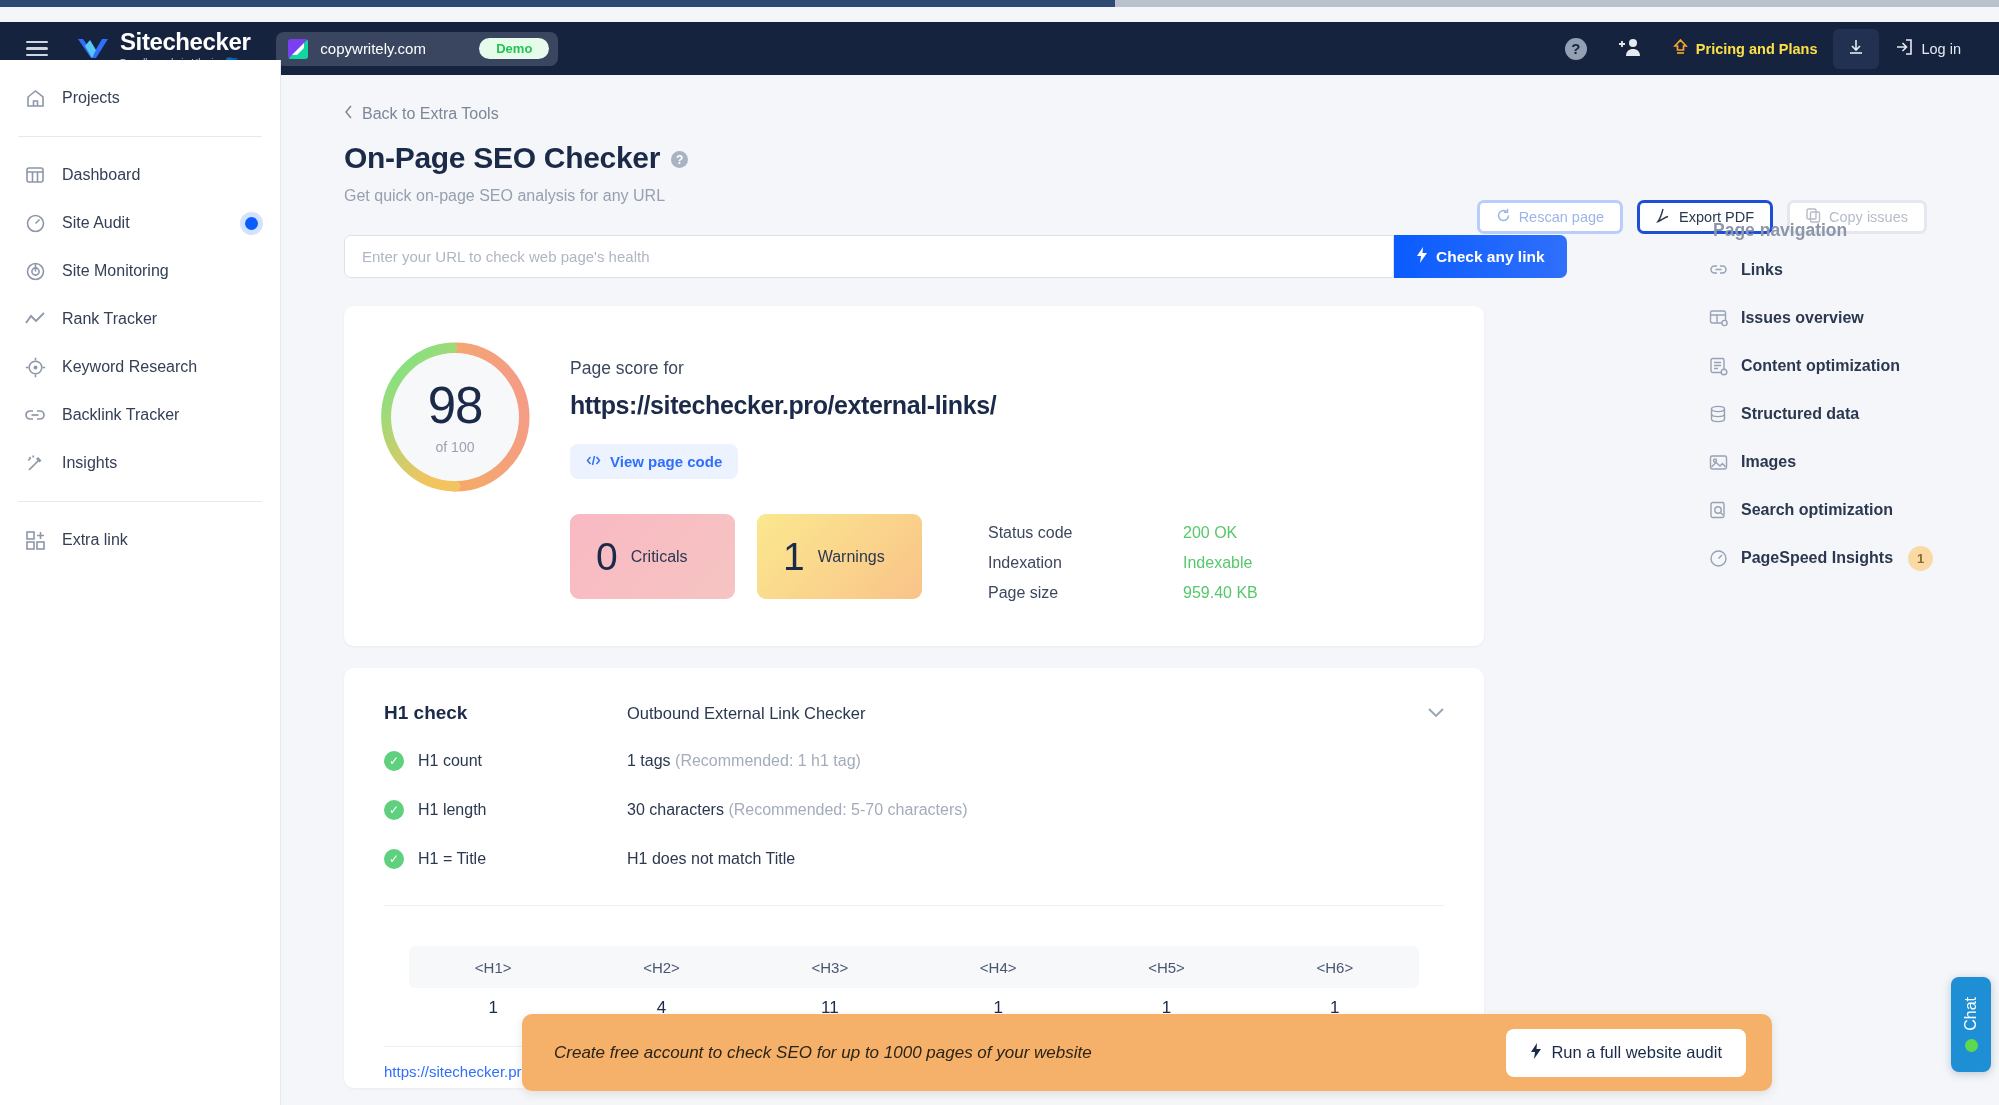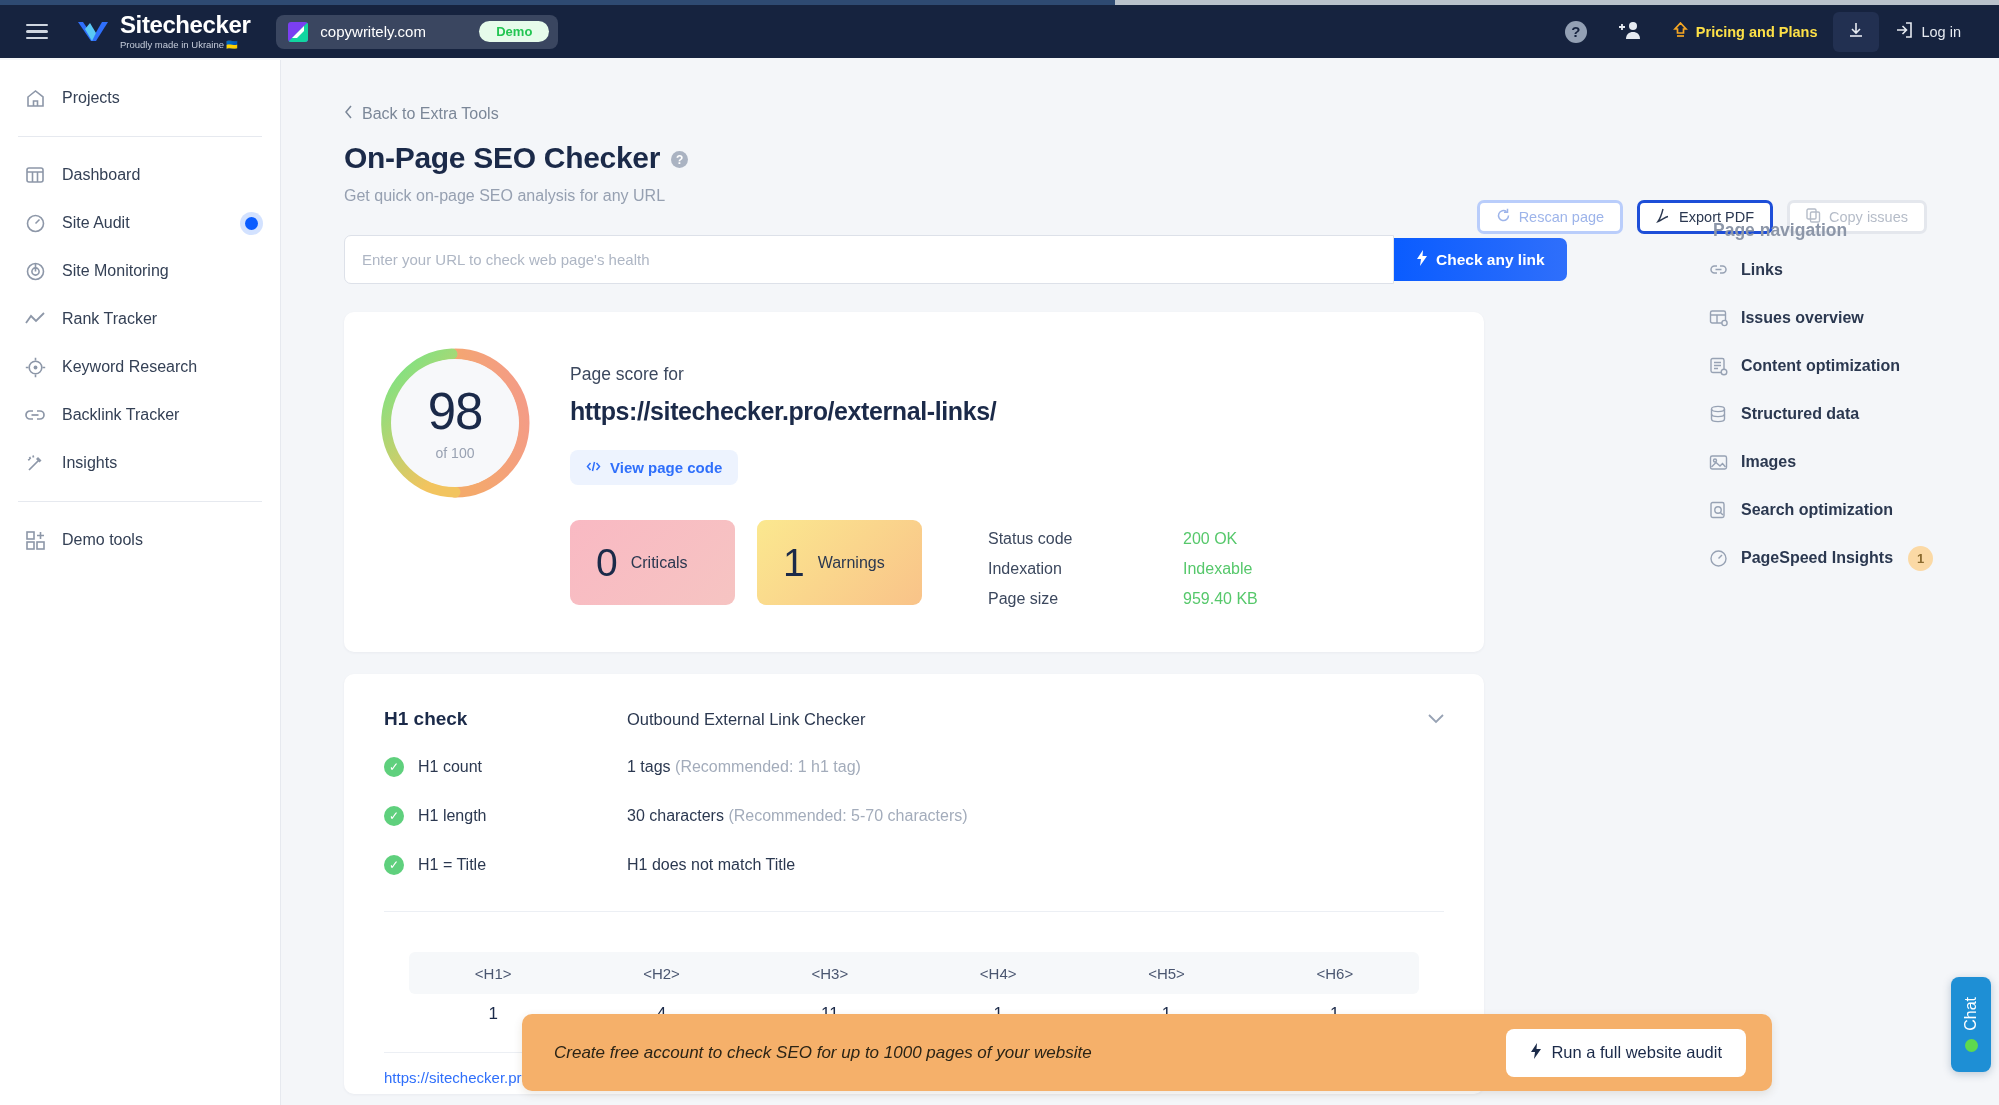--- a/index.html
+++ b/index.html
@@ -12,21 +12,21 @@
     color: #1f2a44;
   }
   .app { position: relative; width: 1999px; height: 1105px; overflow: hidden; }
 
   
   .loadbar { position:absolute; top:0; left:0; width:1999px; height:7px; background:#b9c2cc; }
   .loadbar .fill { width:1115px; height:7px; background:#2e4a72; }
 
   
   .header {
-    position:absolute; top:5px; left:0; width:1999px; height:53px;
+    position:absolute; top:22px; left:0; width:1999px; height:53px;
     background:#16233f; display:flex; align-items:center;
   }
   .burger { width:22px; height:16px; margin-left:26px; margin-right:28px; display:flex; flex-direction:column; justify-content:space-between; cursor:pointer; }
   .burger i { display:block; height:2.4px; background:#cfd6e0; border-radius:2px; }
 
   .logo { display:flex; align-items:center; gap:10px; }
   .logo .mark { width:34px; height:26px; position:relative; }
   .logo .mark svg { display:block; }
   .logo .txt { line-height:1; }
   .logo .name { font-size:24px; font-weight:bold; color:#ffffff; letter-spacing:-0.4px; }
@@ -70,21 +70,21 @@
   .psub { font-size:16px; color:#96a0b1; padding:12px 0 0 63px; }
 
   .hbtns { position:absolute; top:119px; right:72px; display:flex; gap:14px; }
   .hbtn { height:34px; border:3px solid #1d4ed8; background:#fff; border-radius:7px; display:flex; align-items:center; gap:8px; padding:0 16px; font-size:14.5px; cursor:pointer; color:#2a3750; }
   .hbtn.rescan { border-color:#b9cdfb; color:#9db4ea; }
   .hbtn.copy { color:#b5bcc8; border-color:#e4e7ed; }
 
   
   .urlrow { display:flex; align-items:center; padding:30px 0 0 63px; gap:0; }
   .urlinput {
-    width:1050px; height:49px; border:1px solid #dde1e9; border-radius:7px 0 0 7px;
+    width:1050px; height:43px; border:1px solid #dde1e9; border-radius:7px 0 0 7px;
     background:#fff; padding:0 17px; font-size:15px; color:#2a3750; outline:none;
     font-family:"Liberation Sans", sans-serif;
   }
   .urlinput::placeholder { color:#aeb6c4; }
   .checkbtn {
     height:43px; background:linear-gradient(90deg,#0a5cff,#2f6ffb); color:#fff;
     border:none; border-radius:0 7px 7px 0; padding:0 22px; font-size:15.5px; font-weight:bold;
     display:flex; align-items:center; gap:8px; cursor:pointer; font-family:"Liberation Sans", sans-serif;
   }
 
@@ -347,21 +347,21 @@
 
     <div class="navitem">
       <span class="ico">
         <svg width="21" height="21" viewBox="0 0 21 21" fill="none" stroke="currentColor" stroke-width="1.6">
           <rect x="2" y="2" width="7" height="7"></rect>
             <rect x="2" y="12" width="7" height="7"></rect>
             <rect x="12" y="12" width="7" height="7"></rect>
           <path d="M15.5 2 V9 M12 5.5 H19"></path>
         </svg>
       </span>
-      <span class="label">Demo tools</span>
+      <span class="label">Extra link</span>
     </div>
   </div>
 
   <div class="main">
 
     <div class="back">
       <span>
         <svg width="9" height="14" viewBox="0 0 9 14" fill="none" stroke="#7b8798" stroke-width="1.5">
             <path d="M7 1 L2 7 L7 13"></path>
           </svg>

